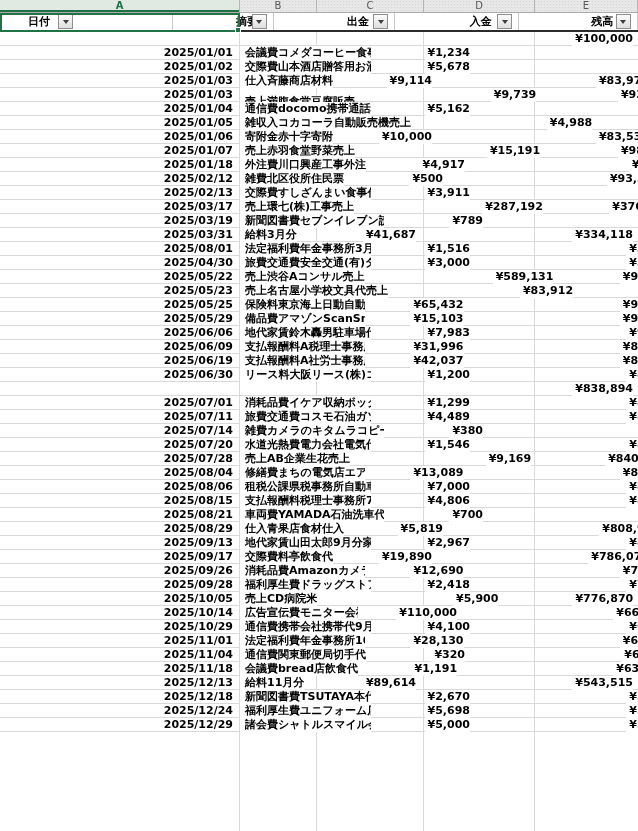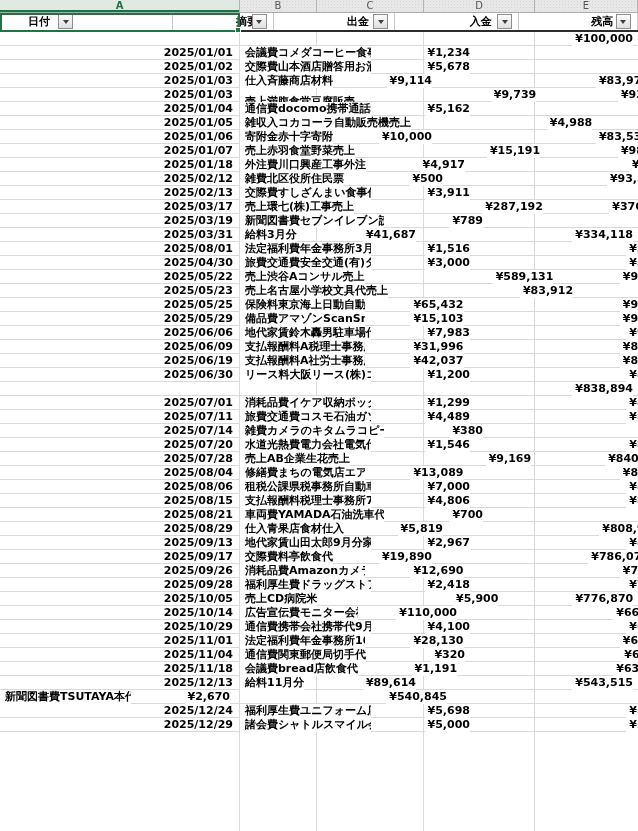--- a/index.html
+++ b/index.html
@@ -907,20 +907,23 @@
           <span class="num">¥89,614</span>
         </div>
         <div class="cell c-in">
           <span class="num"></span>
         </div>
         <div class="cell c-bal">
           <span class="num">¥543,515</span>
         </div>
       </div>
       <div class="row">
+        <div class="cell c-date">
+          <span class="num" style="background: transparent;">2025/12/18</span>
+        </div>
         <div class="cell c-desc">
           <span class="desc-text" style="max-width: 126px;">新聞図書費TSUTAYA本代</span>
         </div>
         <div class="cell c-out">
           <span class="num">¥2,670</span>
         </div>
         <div class="cell c-in">
           <span class="num"></span>
         </div>
         <div class="cell c-bal">

